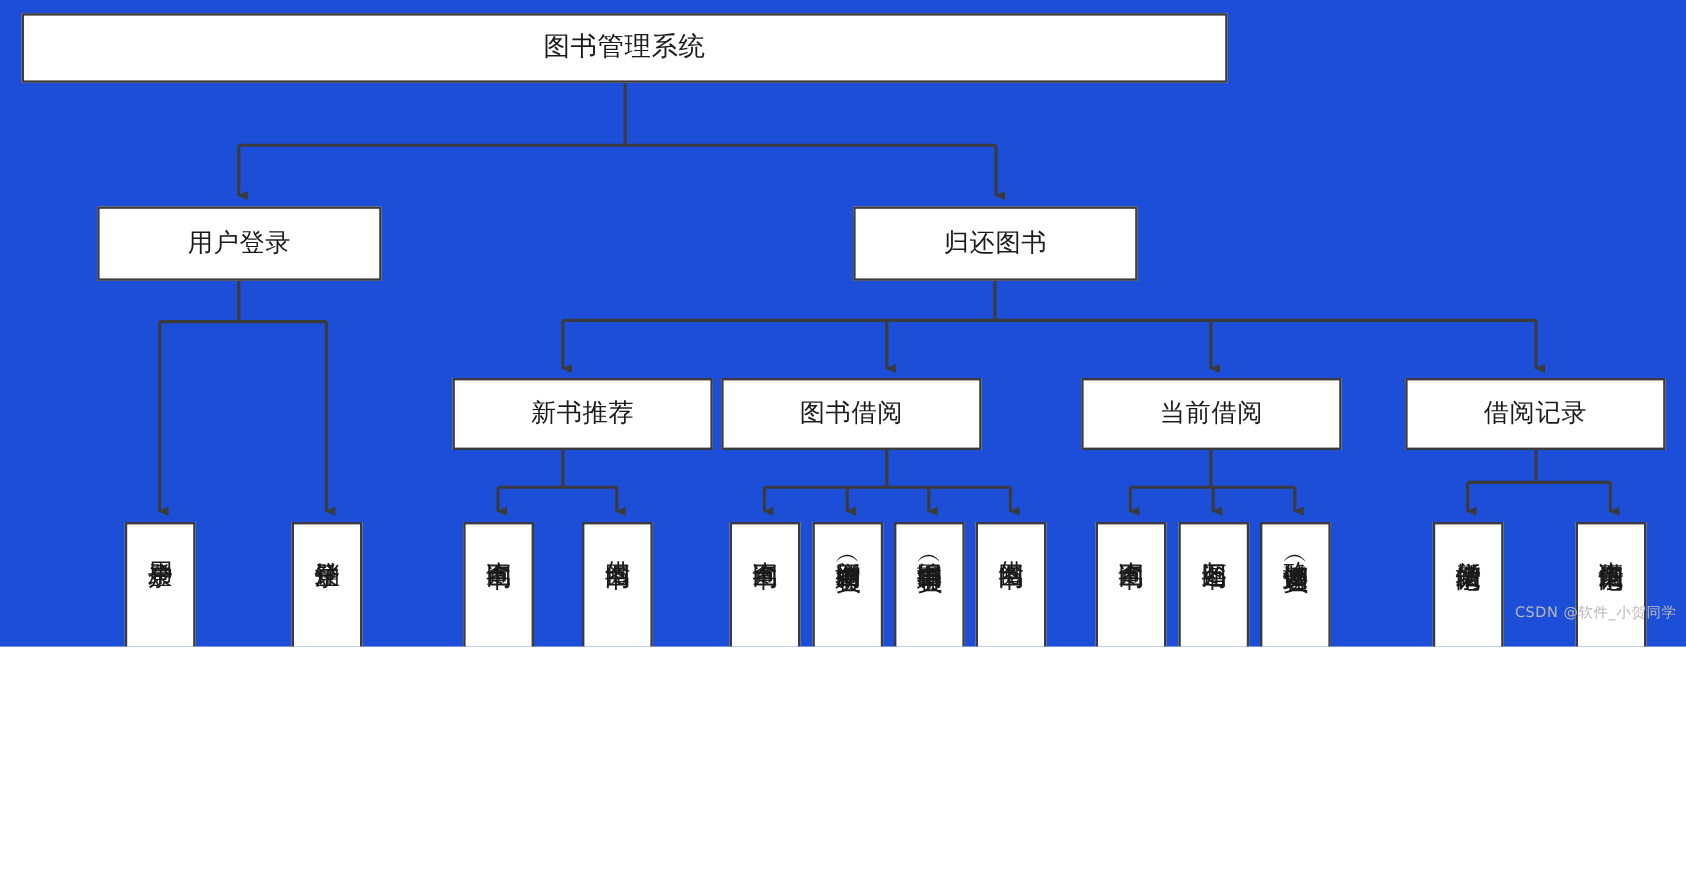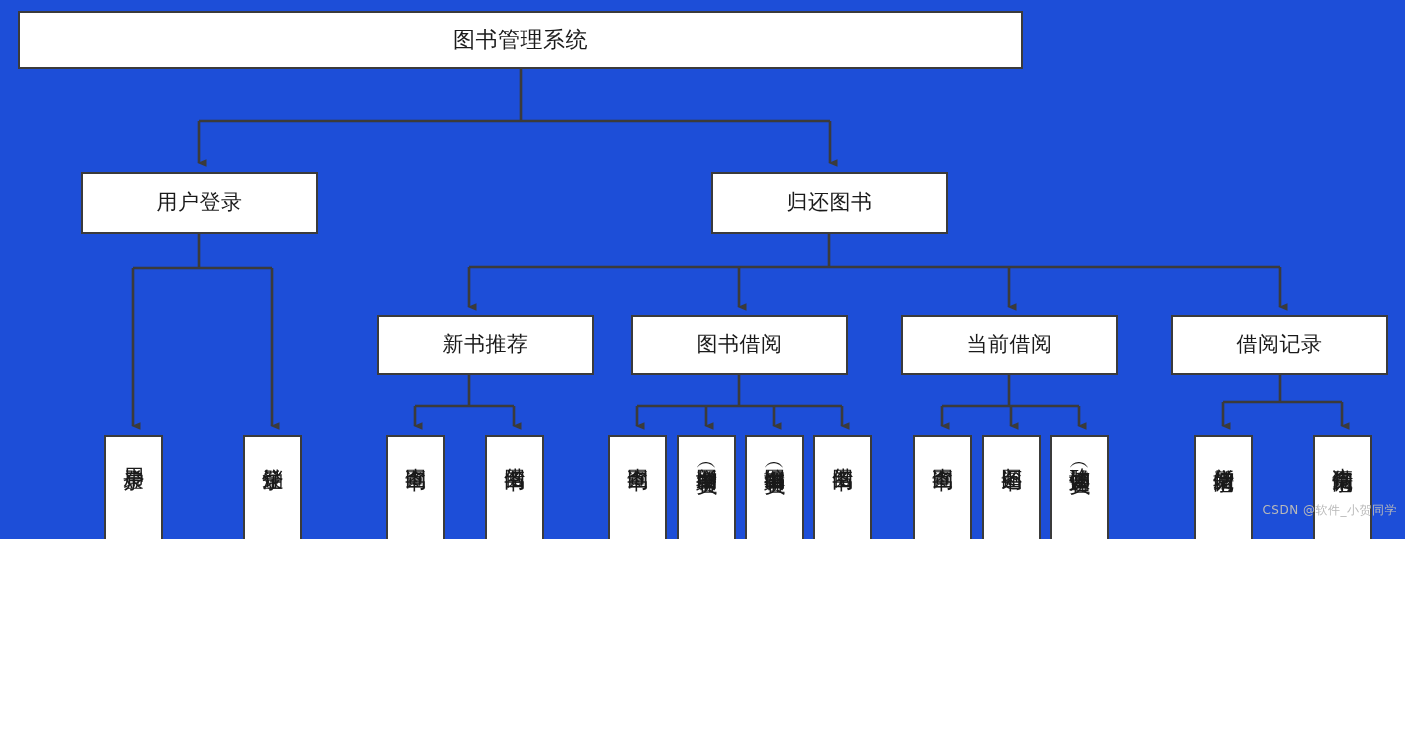--- a/index.html
+++ b/index.html
@@ -134,21 +134,21 @@
   <div class="node h" style="left:81px; top:172px; width:237px; height:62px;">
     <span class="node-label">用户登录</span>
   </div>
   <div class="node h" style="left:711px; top:172px; width:237px; height:62px;">
     <span class="node-label">归还图书</span>
   </div>
 
   <div class="node h" style="left:361px; top:315px; width:217px; height:60px;margin-left:16px;">
     <span class="node-label">新书推荐</span>
   </div>
-  <div class="node h" style="left:631px; top:315px; width:217px; height:60px;">
+  <div class="node h" style="left:601px; top:315px; width:217px; height:60px;">
     <span class="node-label">图书借阅</span>
   </div>
   <div class="node h" style="left:1171px; top:315px; width:217px; height:60px;">
     <span class="node-label">借阅记录</span>
   </div>
   <div class="node h" style="left:901px; top:315px; width:217px; height:60px;">
     <span class="node-label">当前借阅</span>
   </div>
 
   <div class="node v" style="left:104px; top:435px; width:59px; height:298px;">

